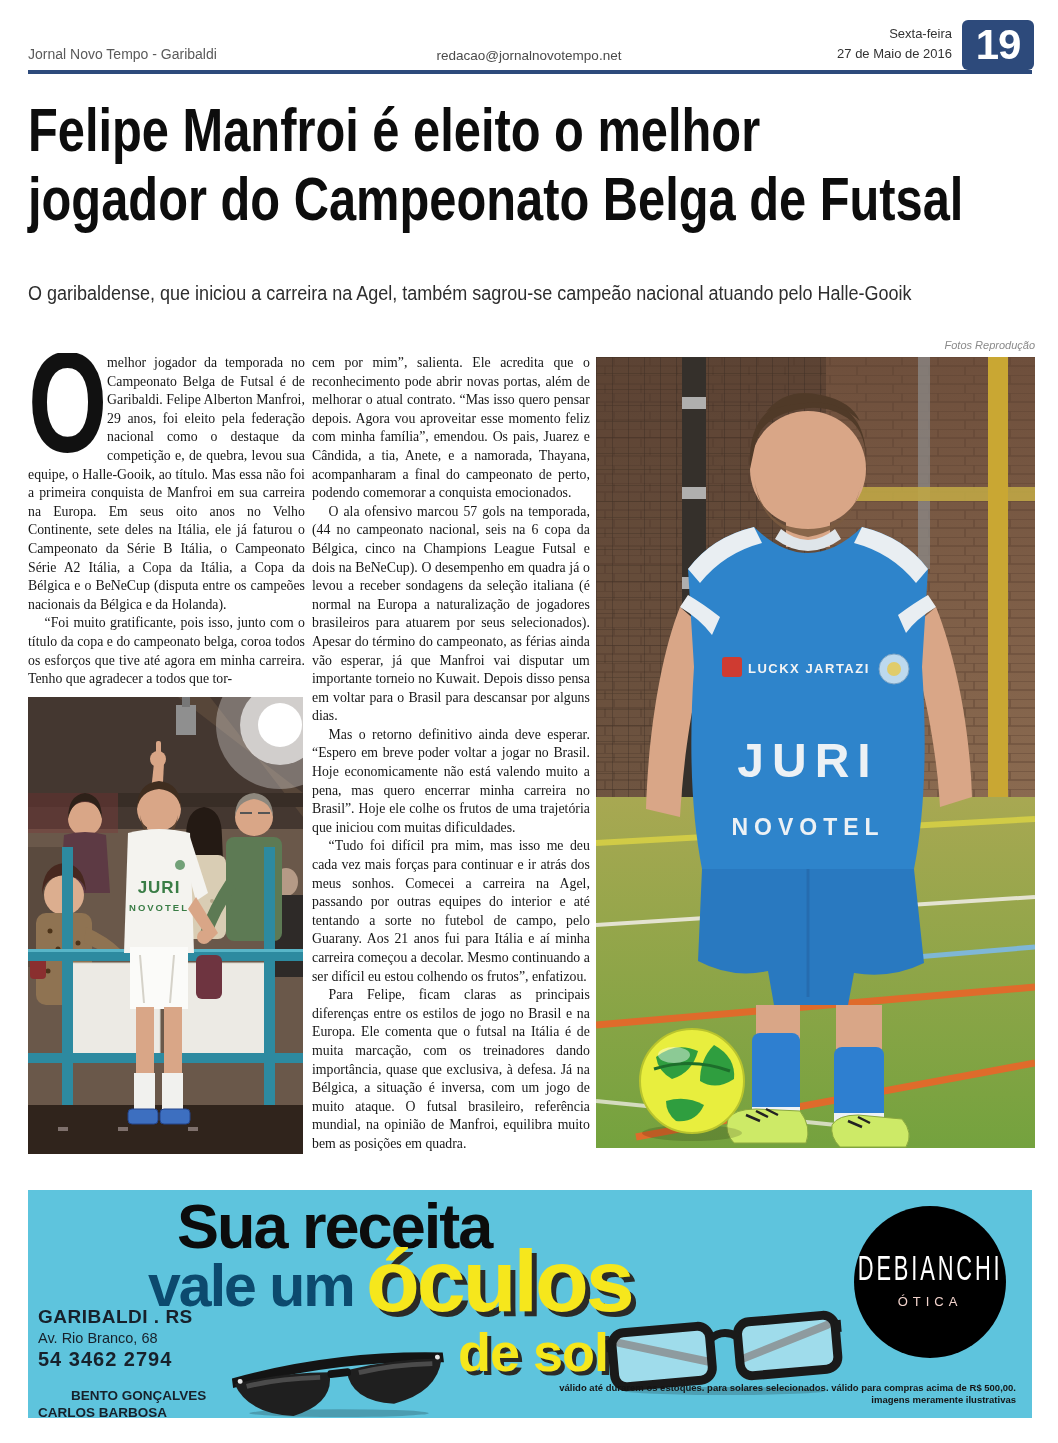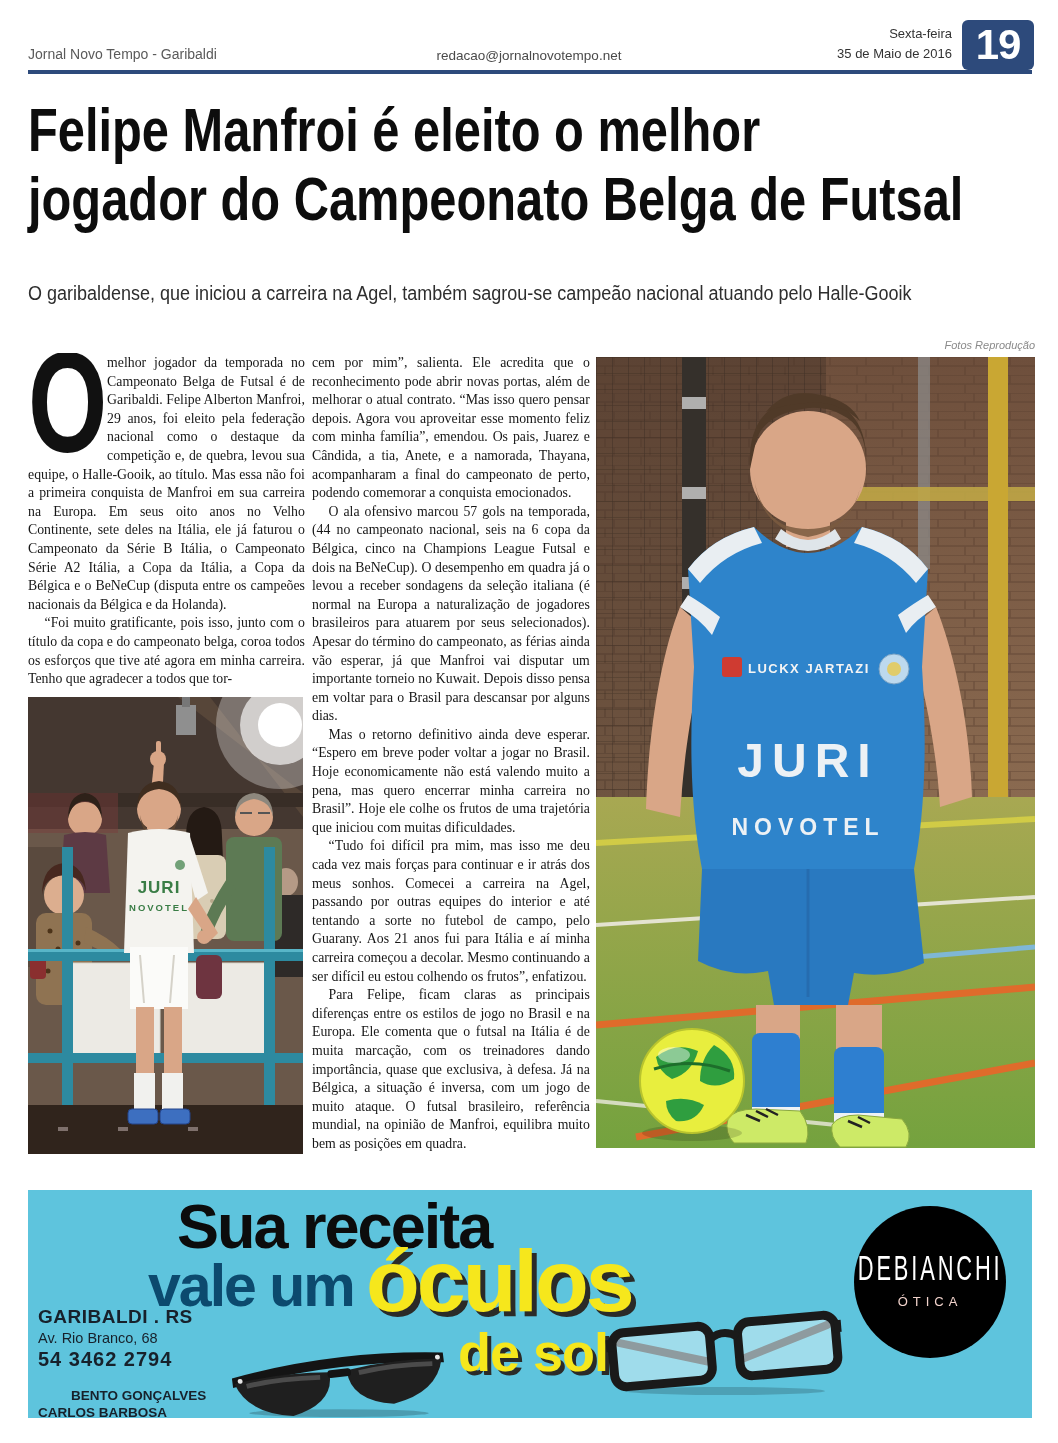--- a/index.html
+++ b/index.html
@@ -71,21 +71,21 @@
 </style>
 </head>
 <body>
 
 <div class="page">
 
   <div class="abs paper-name">Jornal Novo Tempo - Garibaldi</div>
   <div class="abs email">redacao@jornalnovotempo.net</div>
   <div class="abs dateblock">
     <div>Sexta-feira</div>
-    <div>35 de Maio de 2016</div>
+    <div>27 de Maio de 2016</div>
   </div>
   <div class="abs pagenum">19</div>
   <div class="abs rule"></div>
 
   <div class="abs headline">
     <div>Felipe Manfroi é eleito o melhor</div>
     <div>jogador do Campeonato Belga de Futsal</div>
   </div>
   <div class="abs subtitle">O garibaldense, que iniciou a carreira na Agel, também sagrou-se campeão nacional atuando pelo Halle-Gooik</div>
   <div class="abs caption">Fotos Reprodução</div>
@@ -312,15 +312,19 @@
         <rect x="4" y="22" width="7" height="12" fill="#1a1a1a"></rect>
         <rect x="233" y="22" width="7" height="12" fill="#1a1a1a"></rect>
       </g>
     </svg>
 
     <div class="abs brand-circle">
       <div class="brand-name">DEBIANCHI</div>
       <div class="brand-type">ÓTICA</div>
     </div>
 
+    <div class="abs fineprint">
+      <div>válido até durarem os estoques. para solares selecionados. válido para compras acima de R$ 500,00.</div>
+      <div>imagens meramente ilustrativas</div>
+    </div>
   </div>
 
 </div>
 
 </body></html>

